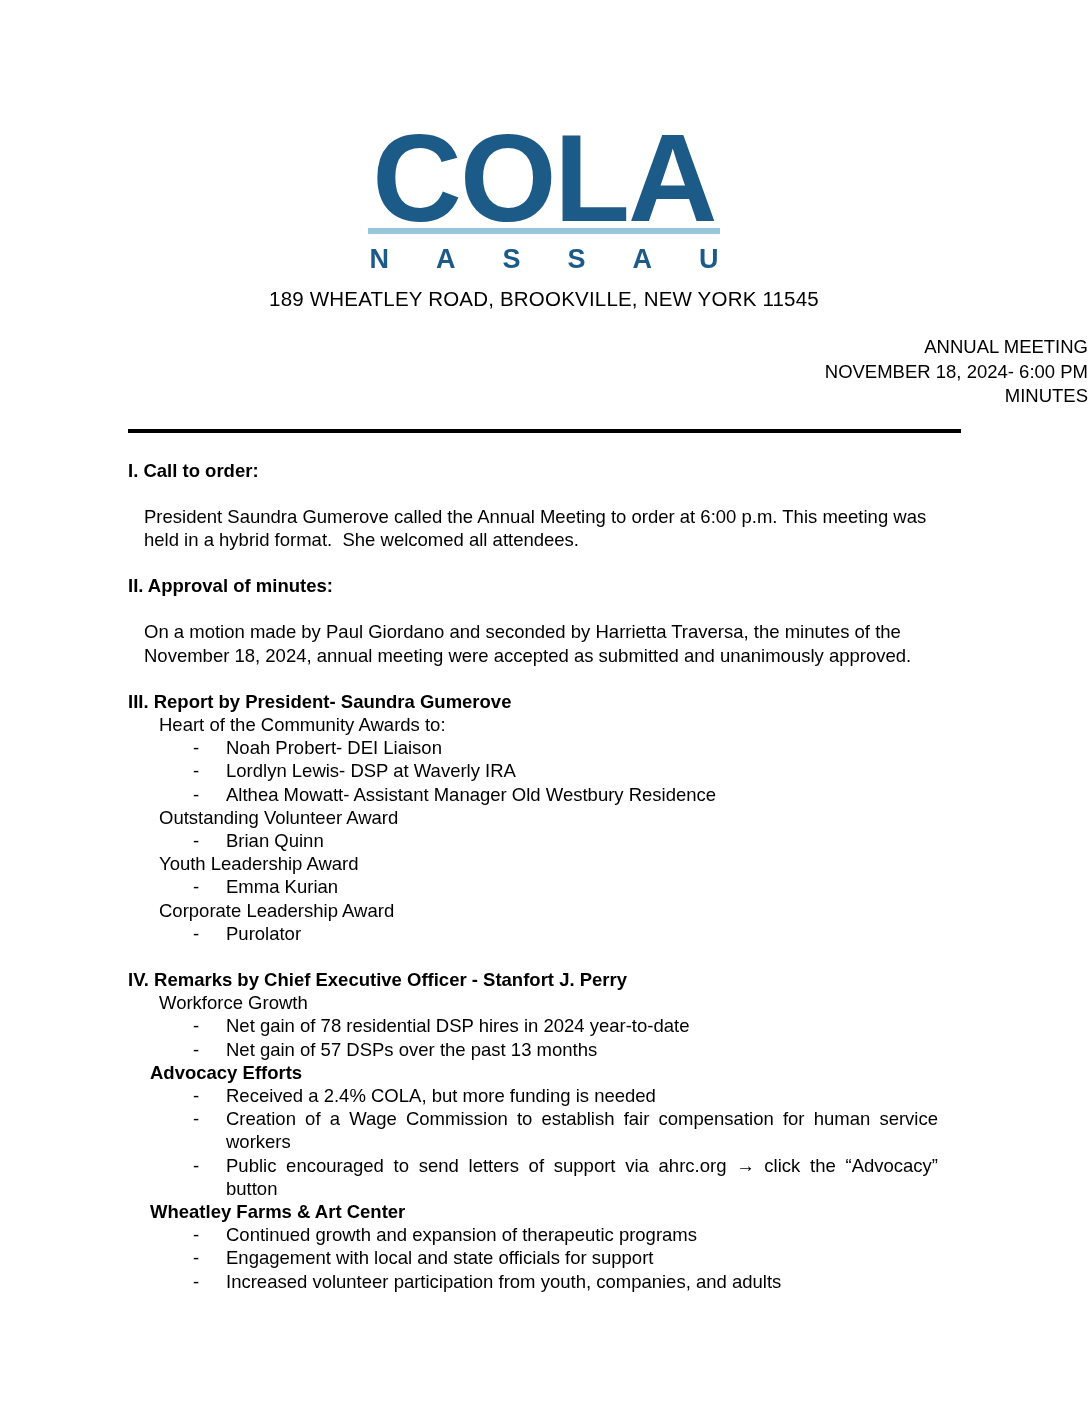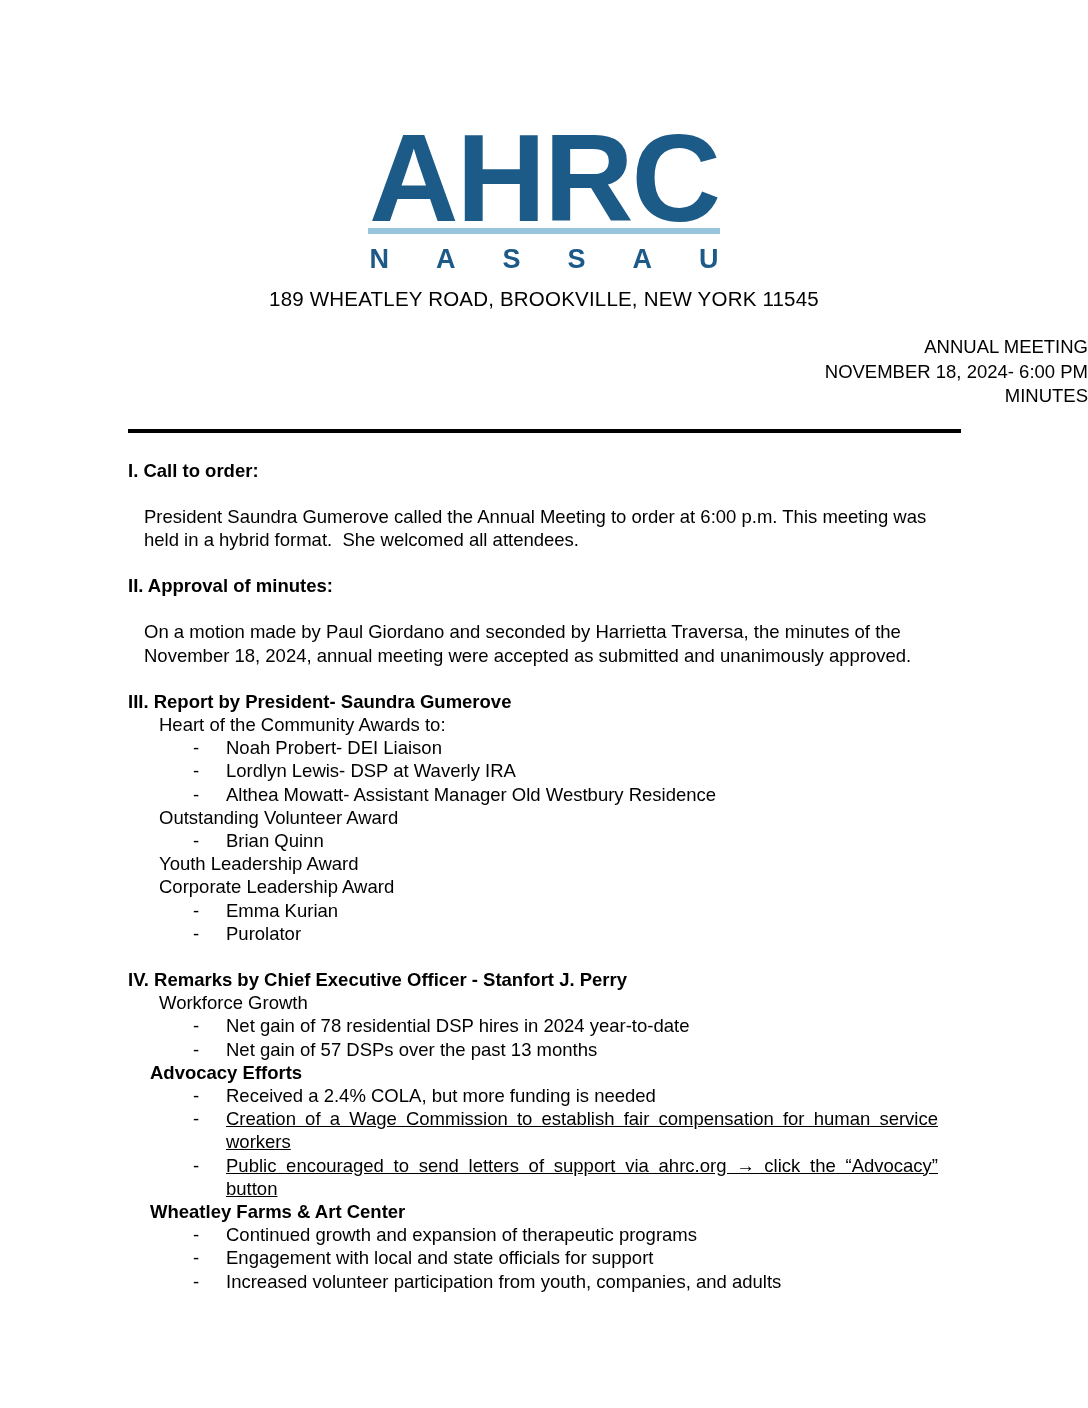--- a/index.html
+++ b/index.html
@@ -43,29 +43,29 @@
   .content { margin: 26px 128px 0 128px; font-size: 18.5px; line-height: 23.2px; }
   .section { margin-top: 23px; }
   .section:first-child { margin-top: 0; }
   .heading { font-weight: bold; margin: 0; font-size: inherit; }
   .para { margin: 23px 0 0 16px; white-space: pre-wrap; }
   .line { margin: 0; }
   .indent1 { padding-left: 31px; }
   .subhead-bold { padding-left: 22px; font-weight: bold; }
   .bullet { position: relative; padding-left: 98px; }
   .bullet::before { content: "-"; position: absolute; left: 65px; top: 0; }
-  .justify { text-align: justify; max-width: 712px; text-decoration: underline; }
+  .justify { text-align: justify; max-width: 712px; }
 </style>
 </head>
 <body>
 
 <div class="page">
 
   <header class="letterhead">
-    <div class="logo-acronym">AHRC</div>
+    <div class="logo-acronym">COLA</div>
     <div class="logo-bar"></div>
     <div class="logo-nassau">NASSAU</div>
     <div class="address">189 WHEATLEY ROAD, BROOKVILLE, NEW YORK 11545</div>
     <div class="title-block">
       <div>ANNUAL MEETING</div>
       <div>NOVEMBER 18, 2024- 6:00 PM</div>
       <div>MINUTES</div>
     </div>
   </header>
 
@@ -85,22 +85,22 @@
 
     <section class="section">
       <h2 class="heading">III. Report by President- Saundra Gumerove</h2>
       <div class="line indent1">Heart of the Community Awards to:</div>
       <div class="line bullet">Noah Probert- DEI Liaison</div>
       <div class="line bullet">Lordlyn Lewis- DSP at Waverly IRA</div>
       <div class="line bullet">Althea Mowatt- Assistant Manager Old Westbury Residence</div>
       <div class="line indent1">Outstanding Volunteer Award</div>
       <div class="line bullet">Brian Quinn</div>
       <div class="line indent1">Youth Leadership Award</div>
+      <div class="line bullet">Emma Kurian</div>
       <div class="line indent1">Corporate Leadership Award</div>
-      <div class="line bullet">Emma Kurian</div>
       <div class="line bullet">Purolator</div>
     </section>
 
     <section class="section">
       <h2 class="heading">IV. Remarks by Chief Executive Officer - Stanfort J. Perry</h2>
       <div class="line indent1">Workforce Growth</div>
       <div class="line bullet">Net gain of 78 residential DSP hires in 2024 year-to-date</div>
       <div class="line bullet">Net gain of 57 DSPs over the past 13 months</div>
       <div class="line subhead-bold">Advocacy Efforts</div>
       <div class="line bullet">Received a 2.4% COLA, but more funding is needed</div>

